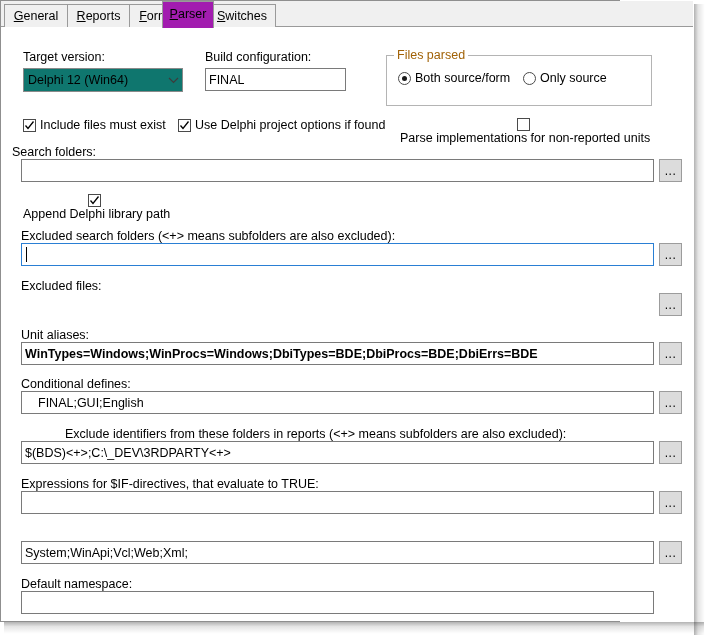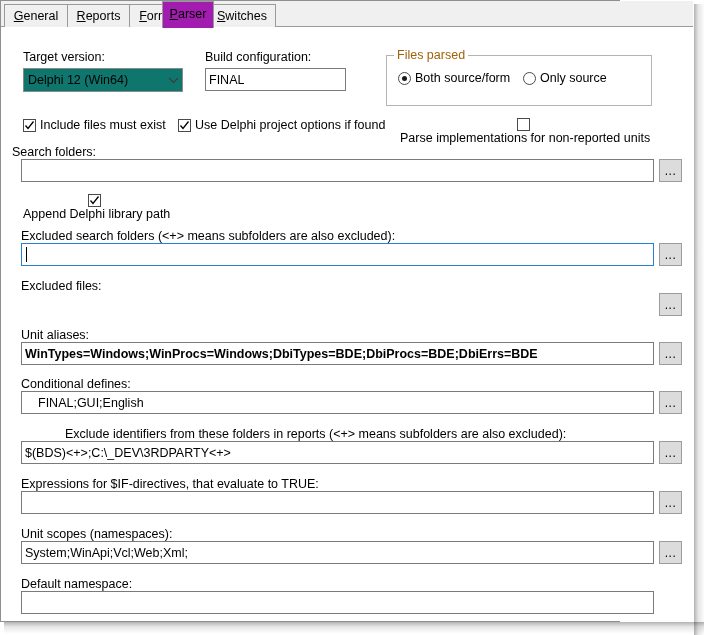--- a/index.html
+++ b/index.html
@@ -349,21 +349,20 @@
       <div class="browse" style="left:657px; top:364px;">...</div>
 
       <div class="lbl" style="left:19px; top:400px;margin-left:44px;">Exclude identifiers from these folders in reports (&lt;+&gt; means subfolders are also excluded):</div>
       <input class="txt" style="left: 19px; top: 414px; width: 633px;" type="text" value="$(BDS)&lt;+&gt;;C:\_DEV\3RDPARTY&lt;+&gt;">
       <div class="browse" style="left:657px; top:414px;">...</div>
 
       <div class="lbl" style="left:19px; top:450px;">Expressions for $IF-directives, that evaluate to TRUE:</div>
       <input class="txt" style="left: 19px; top: 464px; width: 633px;" type="text" value="">
       <div class="browse" style="left:657px; top:464px;">...</div>
 
-      <div class="lbl" style="left:19px; top:500px;">Unit scopes (namespaces):</div>
       <input class="txt" style="left: 19px; top: 514px; width: 633px;" type="text" value="System;WinApi;Vcl;Web;Xml;">
       <div class="browse" style="left:657px; top:514px;">...</div>
 
       <div class="lbl" style="left:19px; top:550px;">Default namespace:</div>
       <input class="txt" style="left: 19px; top: 564px; width: 633px;" type="text" value="">
 
     </div>
   </div>
 
   <div class="shadow-r"></div>

